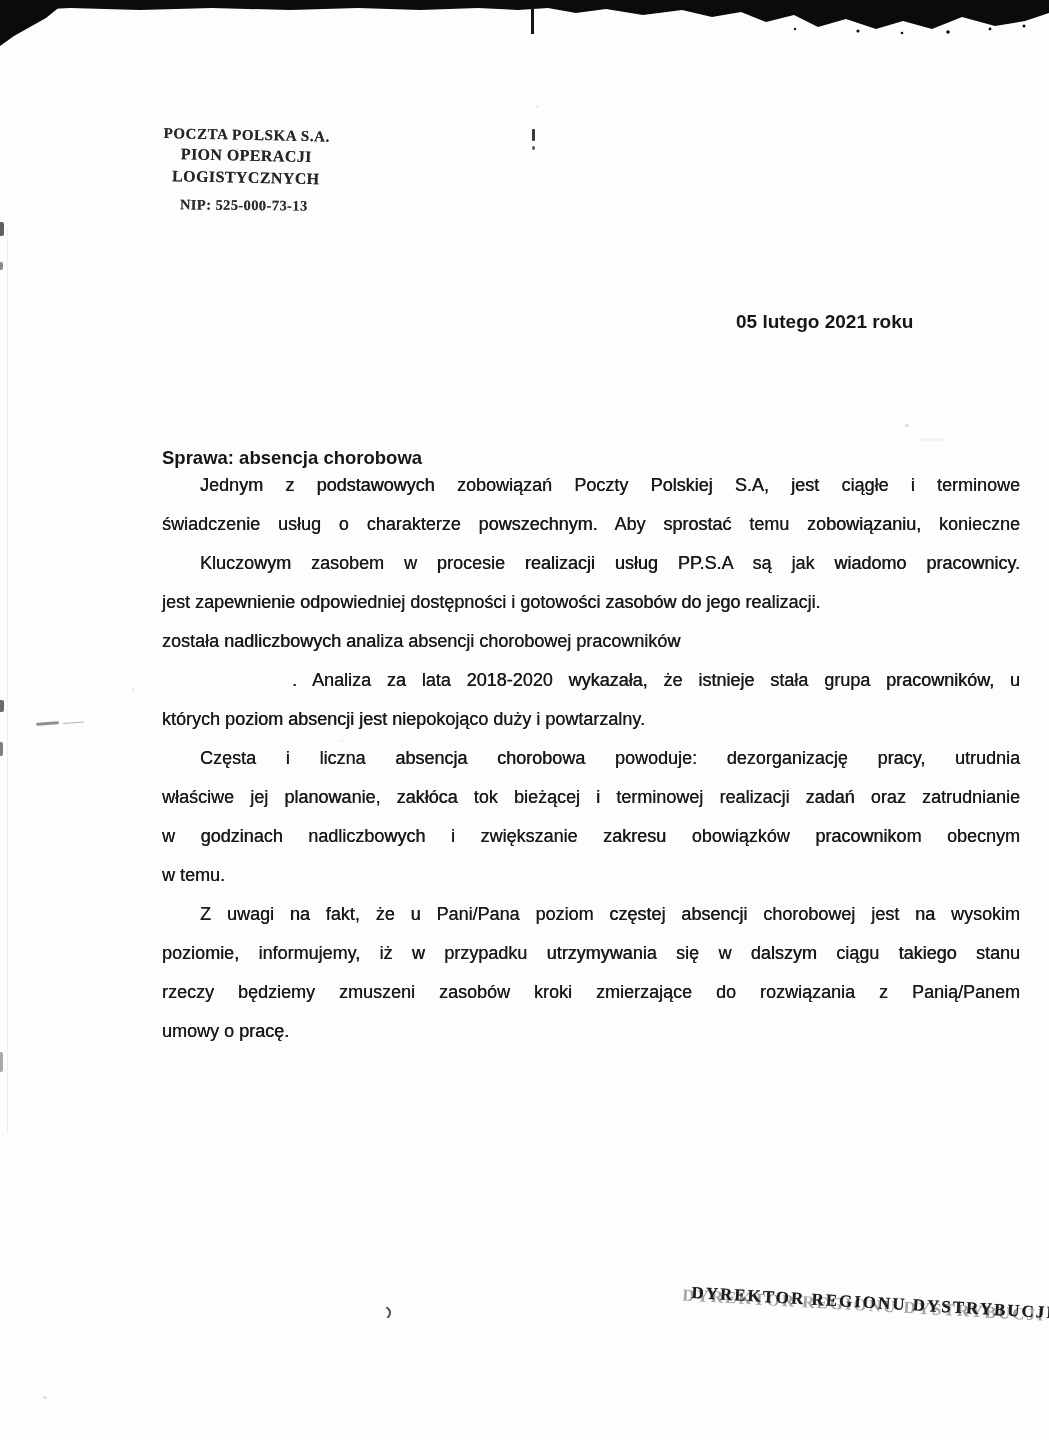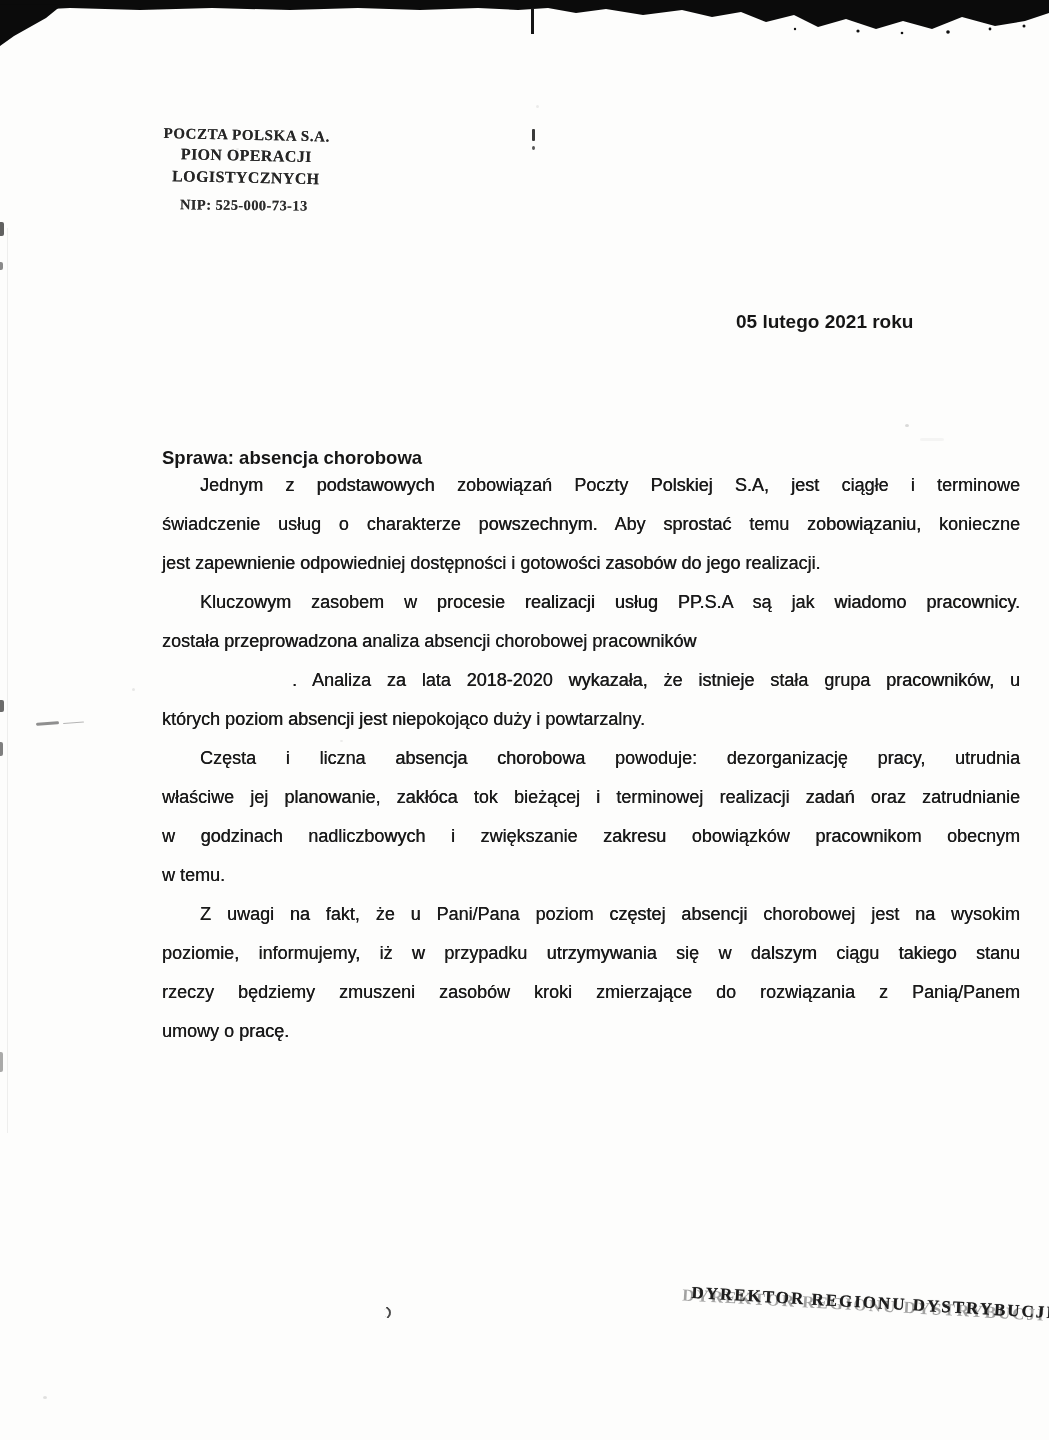--- a/index.html
+++ b/index.html
@@ -142,23 +142,23 @@
     <div class="lh-division">PION OPERACJI LOGISTYCZNYCH</div>
   </div>
   <div class="nip">NIP: 525-000-73-13</div>
 
   <div class="date-line">05 lutego 2021 roku</div>
   <div class="subject">Sprawa: absencja chorobowa</div>
 
   <div class="body-text">
       <div class="bline just" style="text-indent: 38px;">Jednym z podstawowych zobowiązań Poczty Polskiej S.A, jest ciągłe i terminowe</div>
       <div class="bline just">świadczenie usług o charakterze powszechnym. Aby sprostać temu zobowiązaniu, konieczne</div>
+      <div class="bline just" style="text-indent: 38px;">Kluczowym zasobem w procesie realizacji usług PP.S.A są jak wiadomo pracownicy.</div>
       <div class="bline">jest zapewnienie odpowiedniej dostępności i gotowości zasobów do jego realizacji.</div>
-      <div class="bline just" style="text-indent: 38px;">Kluczowym zasobem w procesie realizacji usług PP.S.A są jak wiadomo pracownicy.</div>
-      <div class="bline">została przeprowadzona analiza absencji chorobowej pracowników</div>
+      <div class="bline">została nadliczbowych analiza absencji chorobowej pracowników</div>
       <div class="bline just" style="text-indent: 130px;">. Analiza za lata 2018-2020 wykazała, że istnieje stała grupa pracowników, u</div>
       <div class="bline">których poziom absencji jest niepokojąco duży i powtarzalny.</div>
       <div class="bline just" style="text-indent: 38px;">Częsta i liczna absencja chorobowa powoduje: dezorganizację pracy, utrudnia</div>
       <div class="bline just">właściwe jej planowanie, zakłóca tok bieżącej i terminowej realizacji zadań oraz zatrudnianie</div>
       <div class="bline just">w godzinach nadliczbowych i zwiększanie zakresu obowiązków pracownikom obecnym</div>
       <div class="bline">w temu.</div>
       <div class="bline just" style="text-indent: 38px;">Z uwagi na fakt, że u Pani/Pana poziom częstej absencji chorobowej jest na wysokim</div>
       <div class="bline just">poziomie, informujemy, iż w przypadku utrzymywania się w dalszym ciągu takiego stanu</div>
       <div class="bline just">rzeczy będziemy zmuszeni zasobów kroki zmierzające do rozwiązania z Panią/Panem</div>
       <div class="bline">umowy o pracę.</div>

